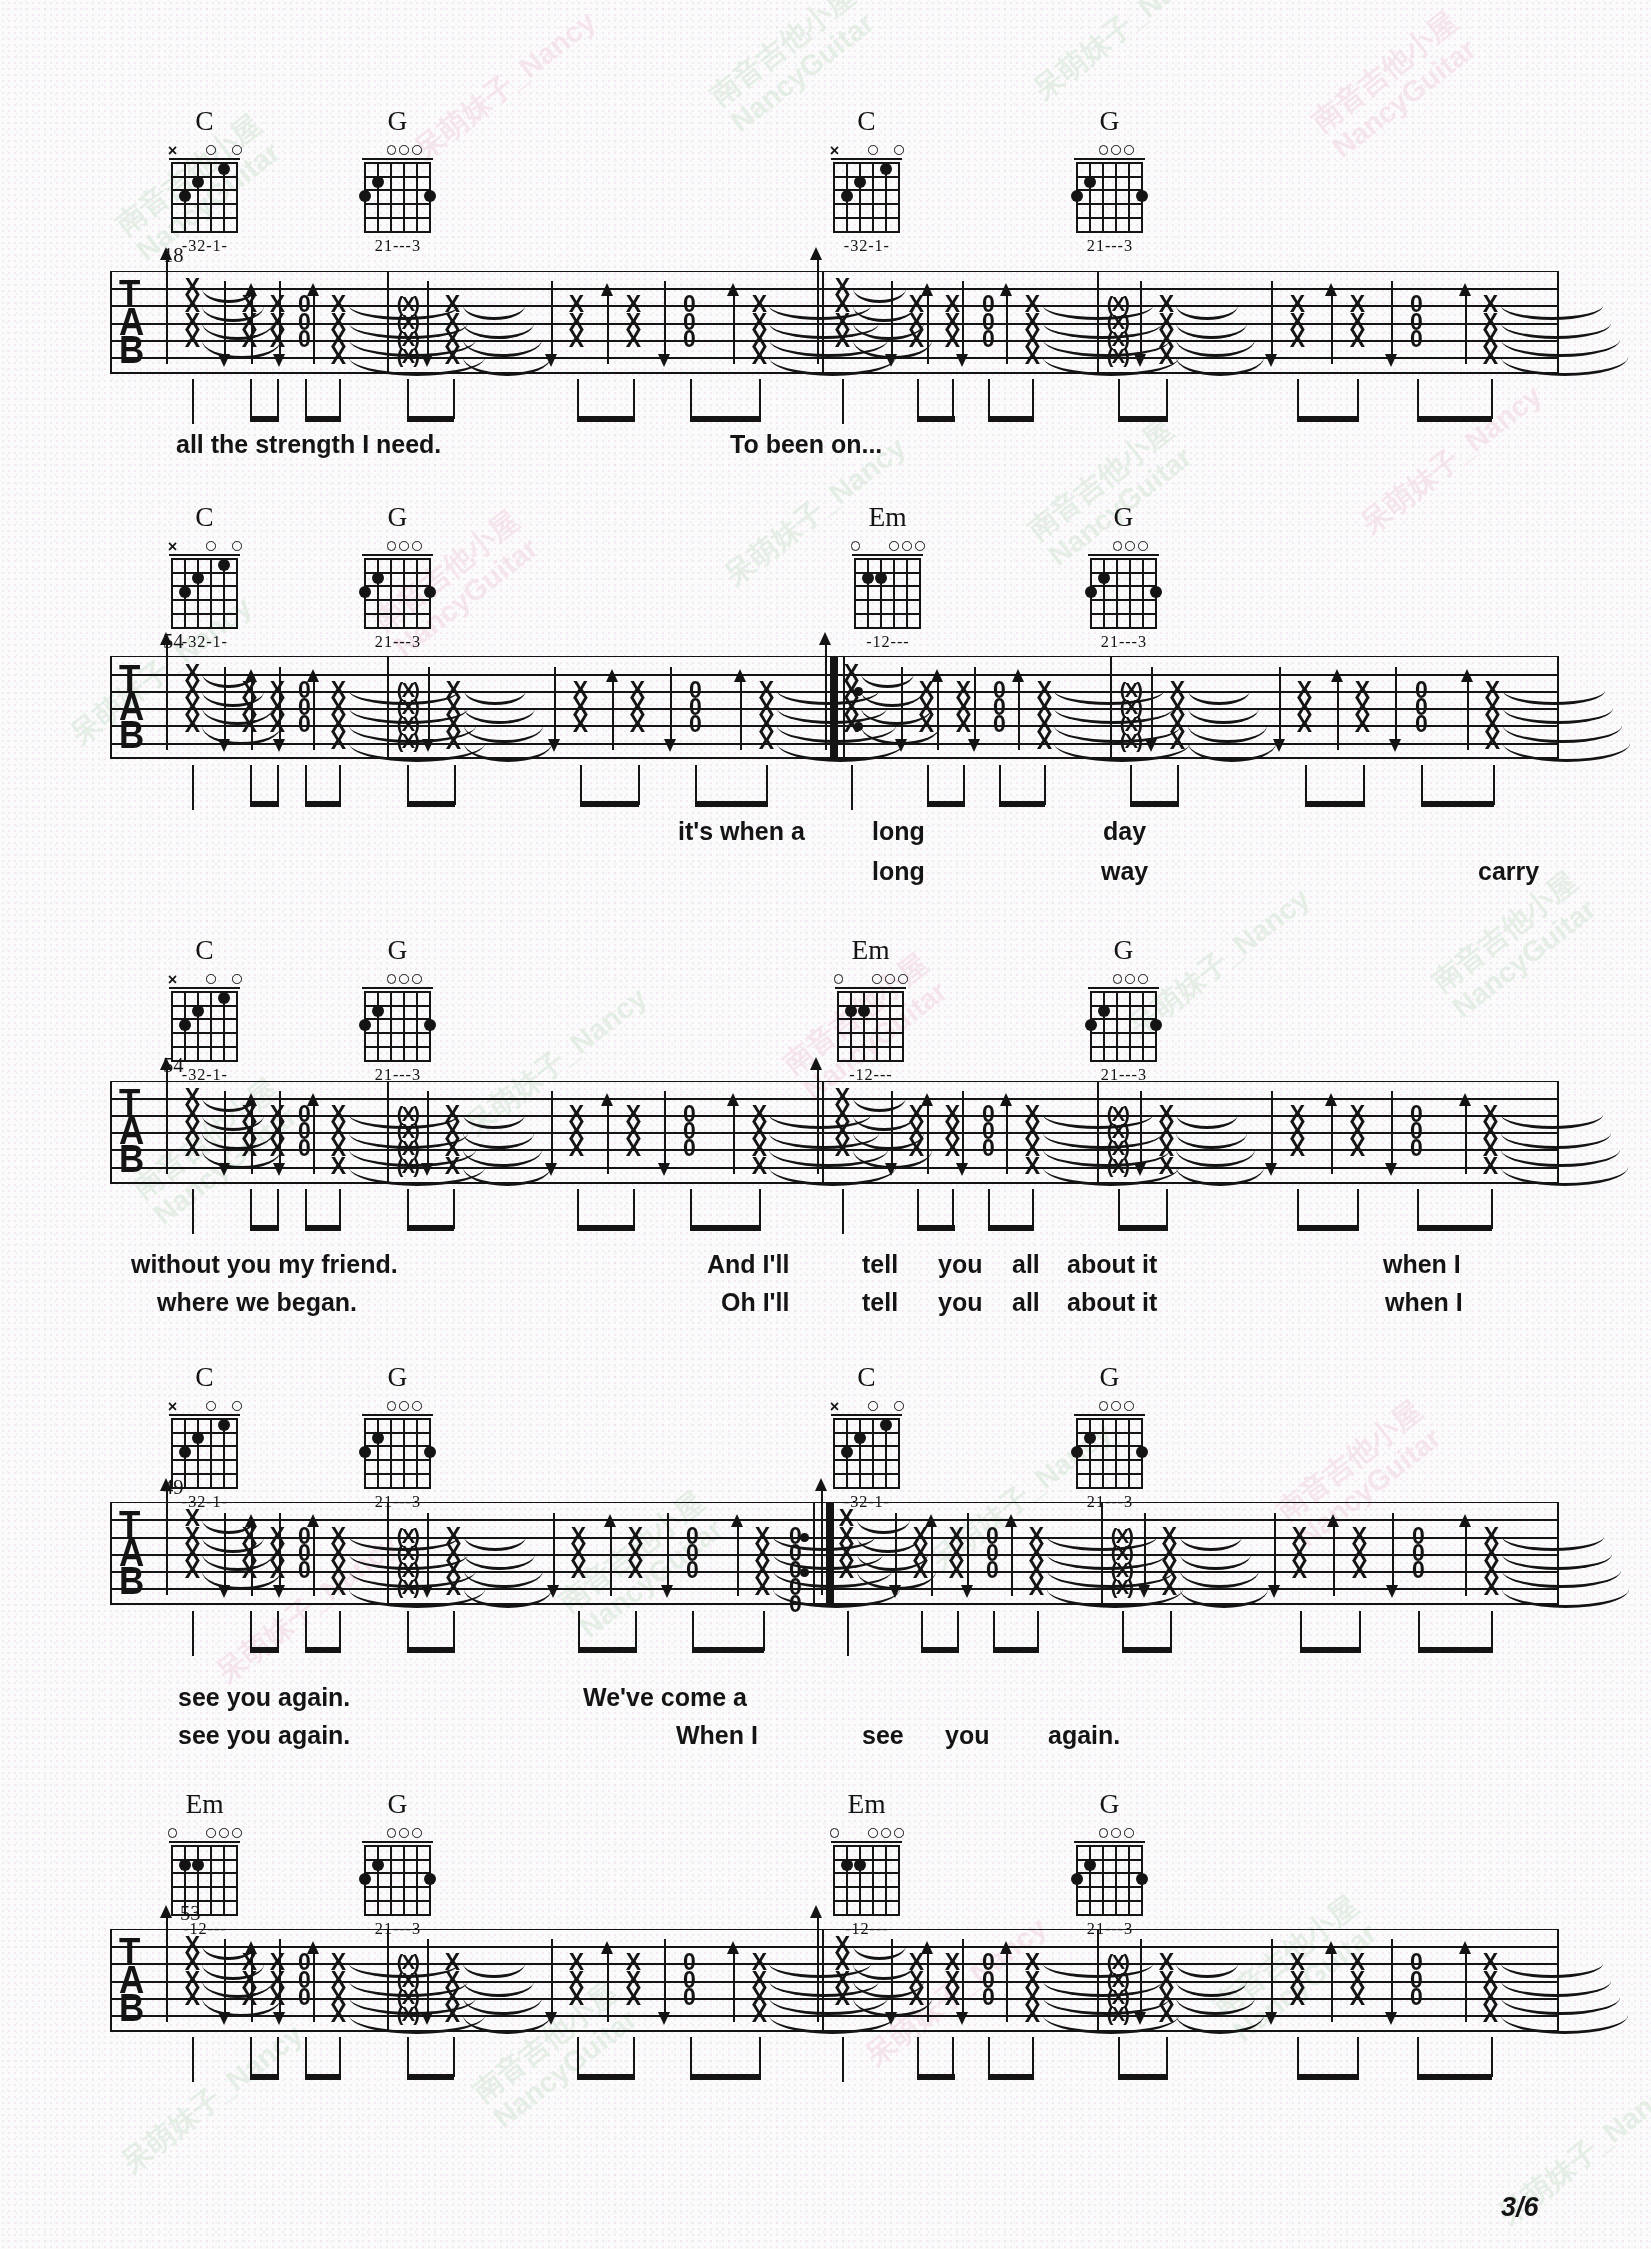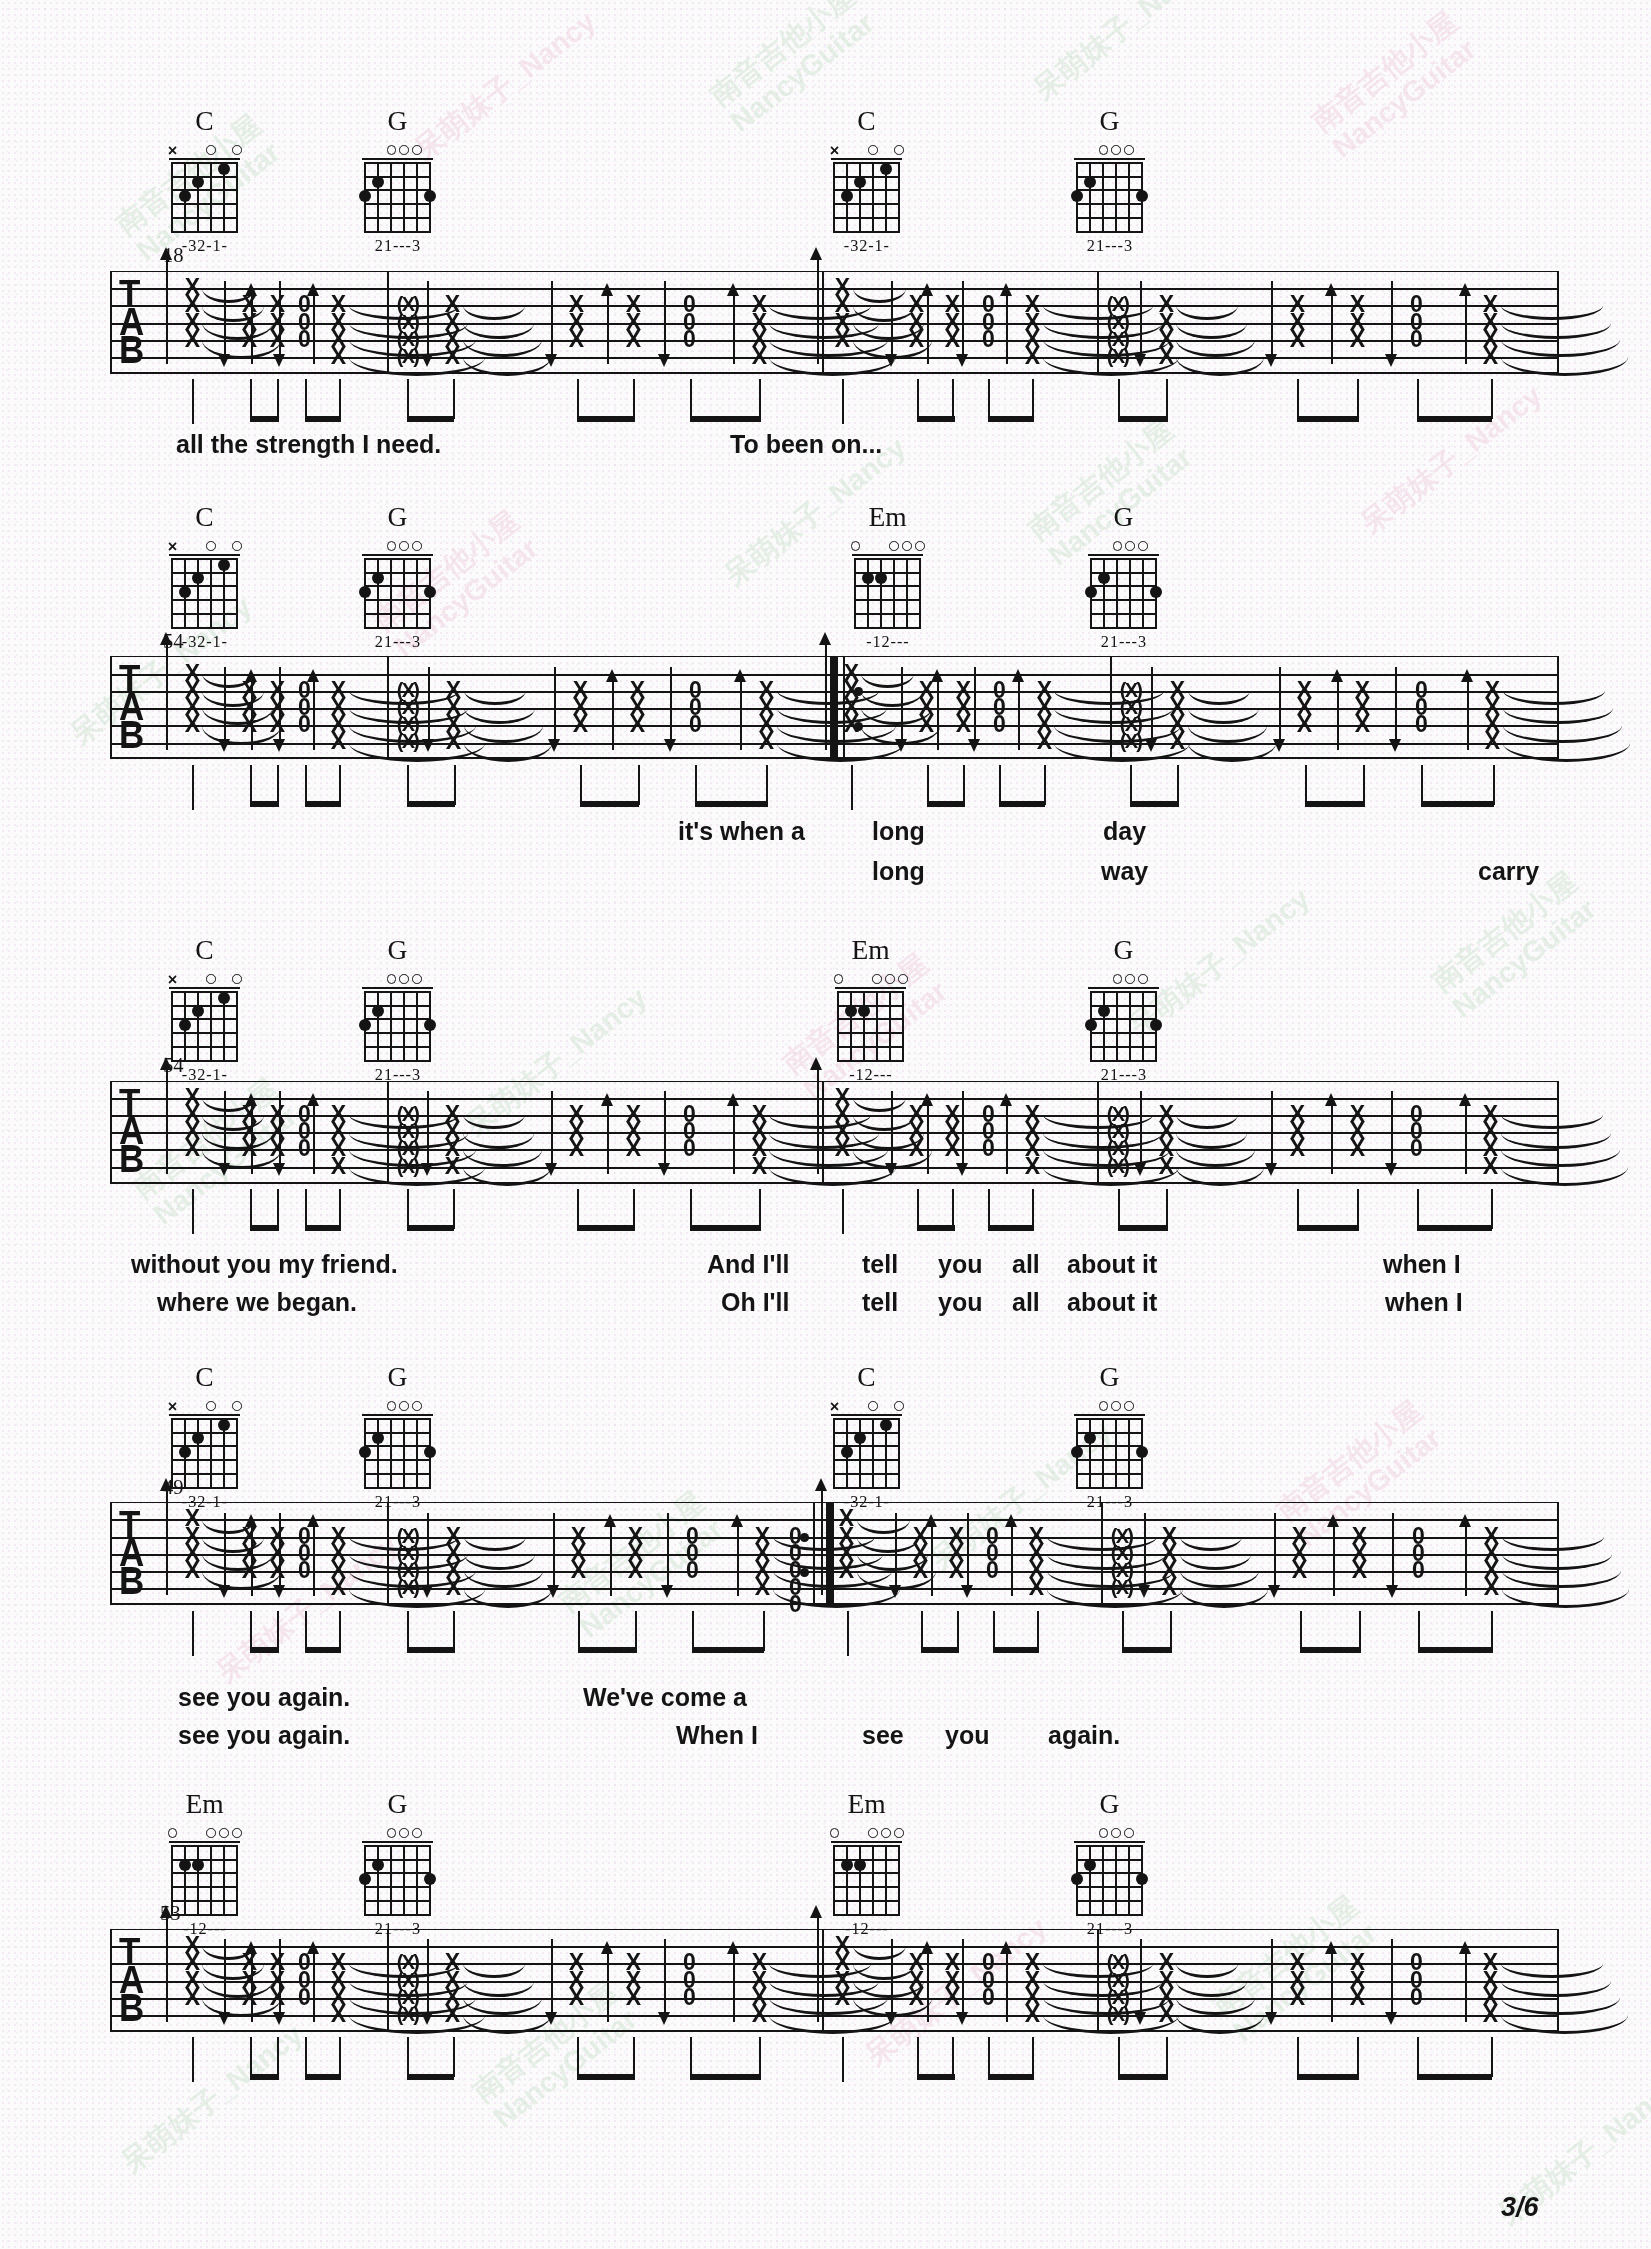--- a/index.html
+++ b/index.html
@@ -1366,21 +1366,21 @@
         <div class="gh" style="top: 71px; width: 66px;"></div>
         <div class="gh" style="top: 84px; width: 66px;"></div>
         <div class="gh" style="top: 98px; width: 66px;"></div>
         <div class="gh" style="top: 112px; width: 66px;"></div>
         <div class="gh" style="top: 126px; width: 66px;"></div>
         <div class="fdot" style="left: 6.9px; top: 71px;"></div>
         <div class="fdot" style="left: -6px; top: 85px;"></div>
         <div class="fdot" style="left: 59px; top: 85px;"></div>
         <div class="fing">21---3</div>
       </div>
-      <div class="mnum" style="left: 160px; top: 1902px;">53</div>
+      <div class="mnum" style="left: 180px; top: 1902px;">53</div>
       <div class="staffbox" style="left: 110px; top: 1929px; width: 1447px; height: 103px;"></div>
       <div class="sline" style="left: 110px; top: 1946px; width: 1447px;"></div>
       <div class="sline" style="left: 110px; top: 1963px; width: 1447px;"></div>
       <div class="sline" style="left: 110px; top: 1981px; width: 1447px;"></div>
       <div class="sline" style="left: 110px; top: 1998px; width: 1447px;"></div>
       <div class="sline" style="left: 110px; top: 2015px; width: 1447px;"></div>
       <div class="tabclef" style="left: 119px; top: 1938px;">
         <div>T</div>
         <div>A</div>
         <div>B</div>

